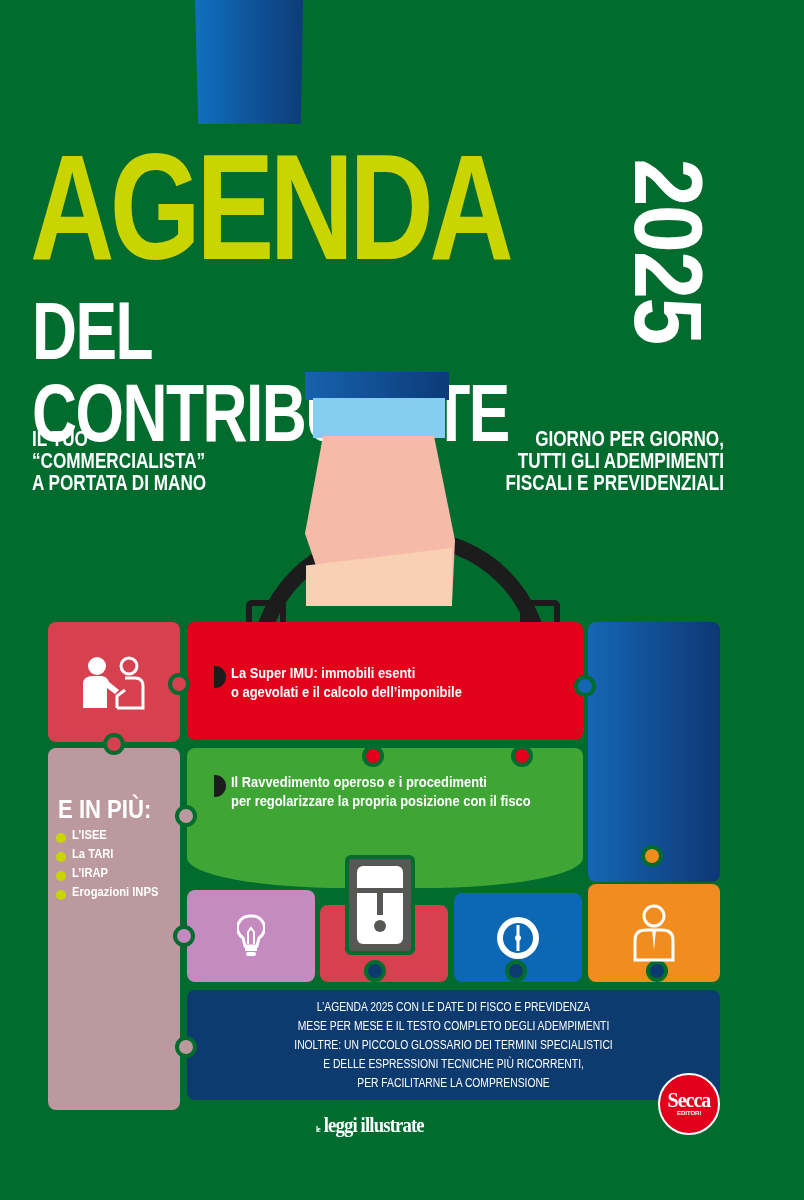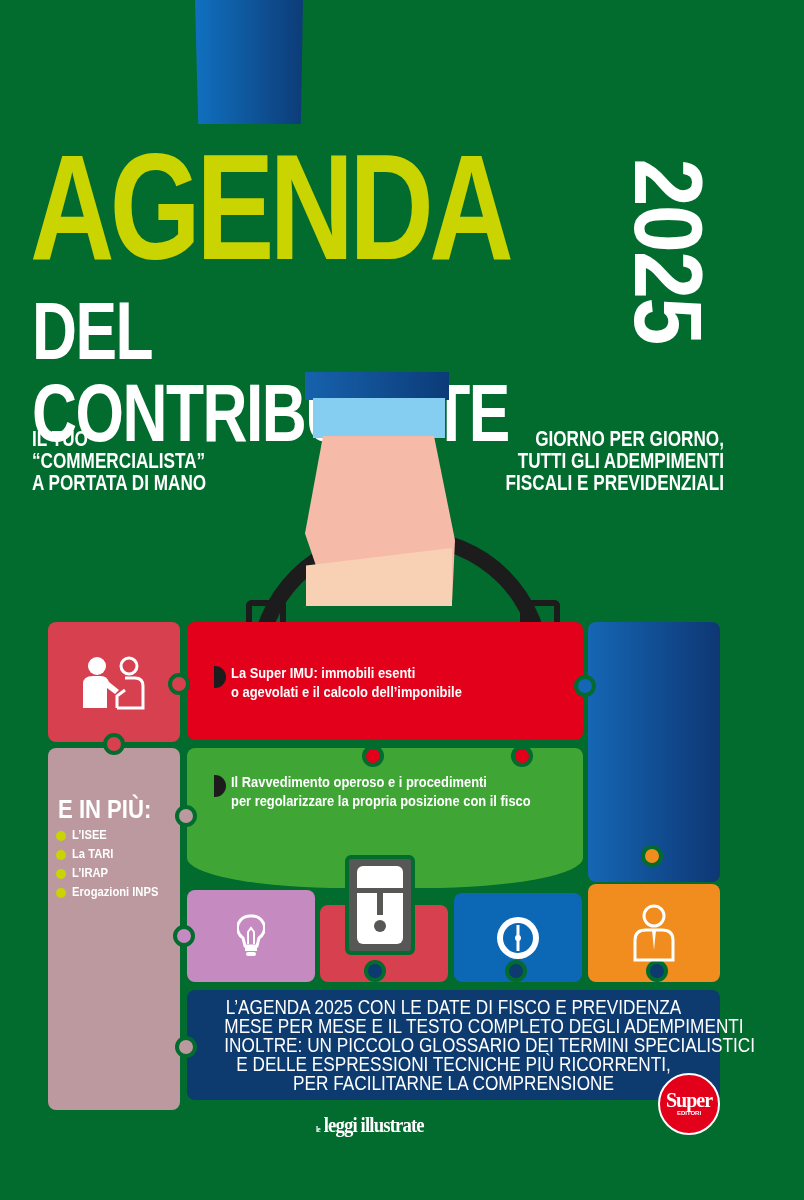--- a/index.html
+++ b/index.html
@@ -127,29 +127,29 @@
   .bullet-text {
     font-size: 15px; font-weight: 700; line-height: 19px; color: #fff;
     transform: scaleX(0.86); transform-origin: left top; white-space: nowrap;
   }
 
   .extra-title {
     left: 58px; top: 794px; font-size: 26px; font-weight: 700; color: #fff;
     transform: scaleX(0.85); transform-origin: left top; white-space: nowrap;
   }
   .extra-list { left: 56px; top: 826px; }
-  .extra-item { display: flex; align-items: center; margin-bottom: 2px; }
+  .extra-item { display: flex; align-items: flex-end; margin-bottom: 2px; }
   .dot { width: 10px; height: 10px; border-radius: 50%; background: #c9d400;
          margin-right: 6px; margin-top: 3px; flex-shrink: 0; }
   .extra-text { font-size: 13px; font-weight: 700; line-height: 17px; color: #fff;
                 transform: scaleX(0.86); transform-origin: left top; width: 120px; }
 
   .navy-text {
     left: 187px; top: 998px; width: 533px; text-align: center;
-    font-size: 20px; line-height: 19px; color: #fff;
+    font-size: 12px; line-height: 19px; color: #fff;
   }
   .navy-text div { transform: scaleX(0.86); white-space: nowrap; }
 
   .brand {
     left: 316px; top: 1112px; font-family: "Liberation Serif", serif;
     font-size: 22px; font-weight: 700; color: #fff; letter-spacing: -1px;
     transform: scaleX(0.85); transform-origin: left top;
   }
   .brand small { font-size: 9px; }
   .sprea {
@@ -306,15 +306,15 @@
 <div class="abs navy-text">
   <div>L’AGENDA 2025 CON LE DATE DI FISCO E PREVIDENZA</div>
   <div>MESE PER MESE E IL TESTO COMPLETO DEGLI ADEMPIMENTI</div>
   <div>INOLTRE: UN PICCOLO GLOSSARIO DEI TERMINI SPECIALISTICI</div>
   <div>E DELLE ESPRESSIONI TECNICHE PIÙ RICORRENTI,</div>
   <div>PER FACILITARNE LA COMPRENSIONE</div>
 </div>
 
 <div class="abs brand"><small>le</small> <span>leggi illustrate</span></div>
 <div class="abs sprea">
-  <div class="sprea-name">Super</div>
+  <div class="sprea-name">Secca</div>
   <div class="sprea-sub">EDITORI</div>
 </div>
 
 </body></html>

